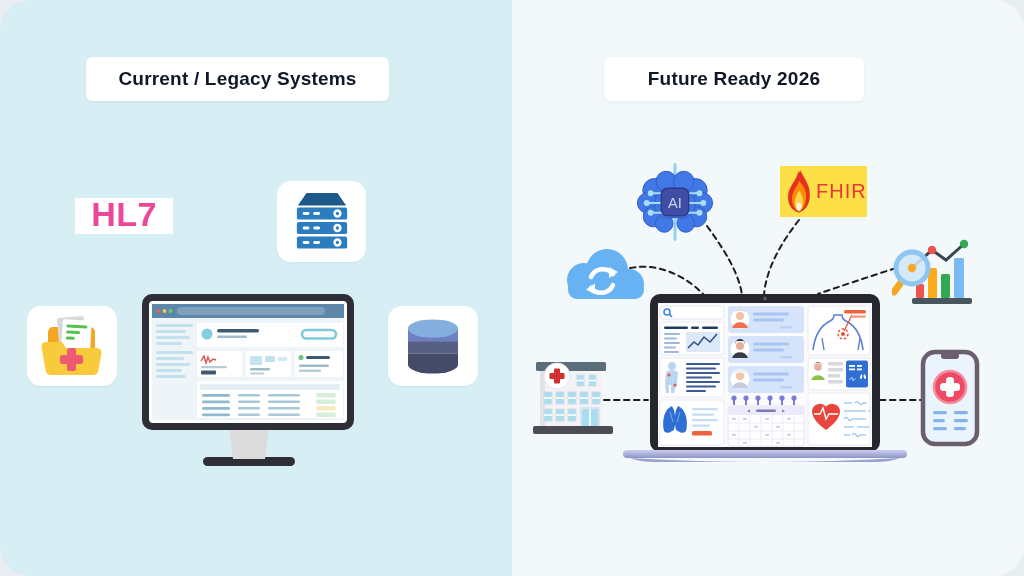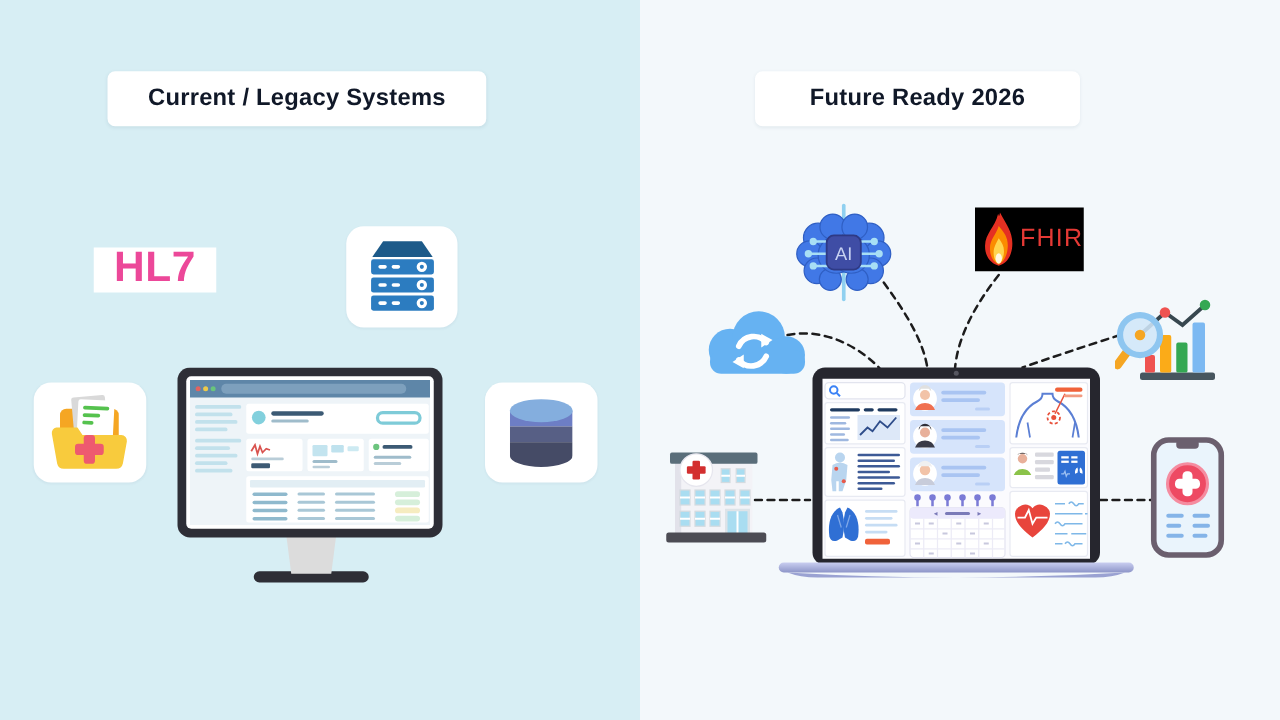--- a/index.html
+++ b/index.html
@@ -1,32 +1,32 @@
 <!DOCTYPE html>
 <html><head>
 <meta charset="utf-8">
 <style>
   html,body{margin:0;padding:0;background:#e8eef2;}
   .canvas{position:relative;width:1024px;height:576px;overflow:hidden;
-          font-family:"Liberation Sans",sans-serif;}
+          font-family:"Liberation Sans",sans-serif;border-radius:30px;}
   .half{position:absolute;top:0;height:576px;width:512px;}
   .half-left{left:0;background:#d7eef4;}
   .half-right{left:512px;background:#f3f8fb;}
   .abs{position:absolute;}
   .title-box{position:absolute;background:#ffffff;border-radius:6px;
              box-shadow:0 1px 3px rgba(30,60,90,.08);
              display:flex;align-items:center;justify-content:center;
              font-weight:700;font-size:19px;color:#101828;letter-spacing:.2px;}
   .hl7-box{position:absolute;left:75px;top:198px;width:98px;height:36px;background:#fff;
            display:flex;align-items:flex-end;justify-content:center;
            font-weight:800;font-size:34px;color:#ec4899;letter-spacing:.5px;}
   .icon-card{position:absolute;background:#fff;border-radius:14px;
              display:flex;align-items:center;justify-content:center;
              box-shadow:0 1px 2px rgba(30,60,90,.05);}
-  .fhir-box{position:absolute;left:780px;top:166px;width:87px;height:51px;background:#000000;
+  .fhir-box{position:absolute;left:780px;top:166px;width:87px;height:51px;background:#fde047;
             display:flex;align-items:center;justify-content:flex-start;padding-left:4px;box-sizing:border-box;}
   .fhir-text{font-size:20px;color:#e53935;letter-spacing:1px;margin-left:2px;}
   .footer-text{position:absolute;left:30px;top:535px;font-size:17px;color:#6d7b84;}
   svg{display:block;}
   .connectors{position:absolute;left:0;top:0;pointer-events:none;}
 </style>
 </head>
 <body>
 
 <div class="canvas">

